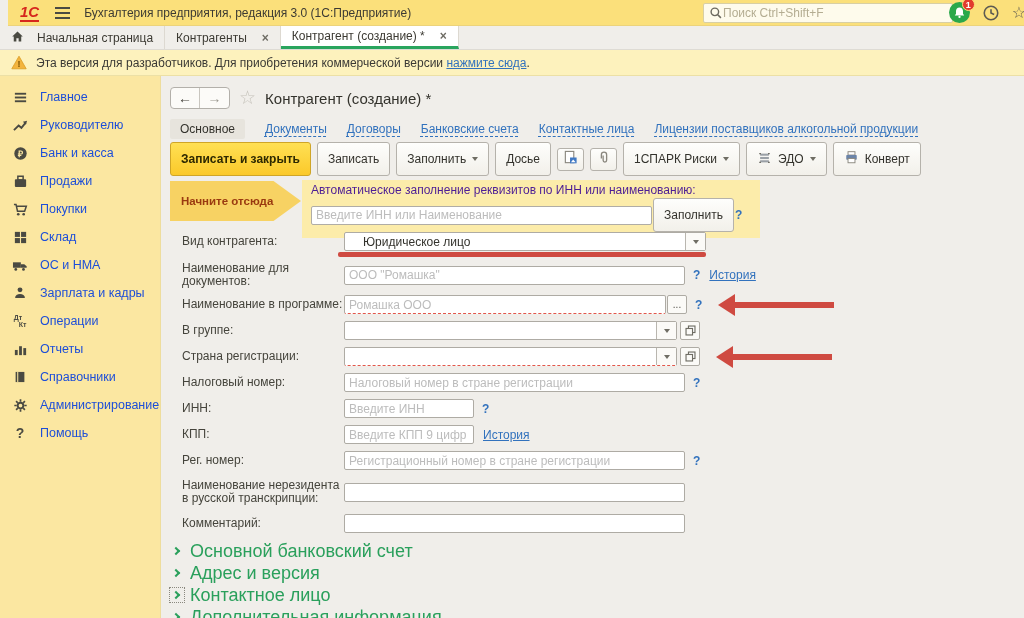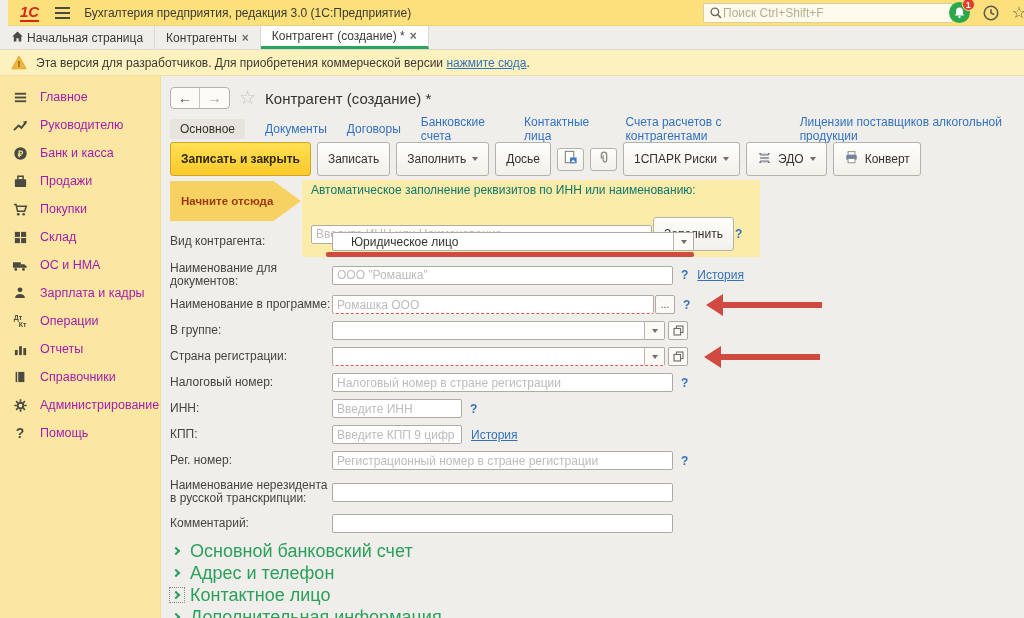--- a/index.html
+++ b/index.html
@@ -22,80 +22,80 @@
   .bell-wrap { position:relative; width:21px; height:21px; background:#2aa84b; border-radius:50%;
                display:flex; align-items:center; justify-content:center; }
   .badge { position:absolute; top:-4px; right:-5px; min-width:13px; height:13px; background:#e23b2e; color:#fff;
            border-radius:7px; font-size:9px; font-weight:bold; display:flex; align-items:center; justify-content:center;
            padding:0 3px; border:1px solid #fbe07b; }
   .top-glyph { font-size:16px; color:#5c5a52; line-height:20px; }
 
   
   #tabbar { position:absolute; top:26px; left:0; width:1024px; height:24px; background:#f0eeea;
             display:flex; align-items:stretch; border-bottom:1px solid #dedbd4; }
-  .wtab { display:flex; align-items:center; gap:3px; padding:0 11px; border-right:1px solid #ddd9d1;
+  .wtab { display:flex; align-items:center; gap:13px; padding:0 11px; border-right:1px solid #ddd9d1;
           color:#3c3a33; position:relative; cursor:default; }
   .wtab.active { background:#ffffff; border-bottom:3px solid #29a55e; }
   .wtab .close { color:#6e6c64; font-size:12px; font-weight:bold; margin-left:2px; }
 
   
   #warnbar { position:absolute; top:50px; left:0; width:1024px; height:26px; background:#fdf2bd;
              border-bottom:1px solid #ece0a6; display:flex; align-items:center; gap:9px; padding-left:11px; }
   #warnbar a { color:#3272bd; }
 
   
   #sidebar { position:absolute; top:76px; left:0; bottom:0; width:161px; background:#fbe7a1;
              border-right:1px solid #eedd9d; padding-top:7px; }
   .side-item { display:flex; align-items:center; height:28px; cursor:default; }
   .side-ico { width:40px; display:flex; align-items:center; justify-content:center; flex:none; }
-  .side-label { color:#a21caf; font-size:12.5px; }
+  .side-label { color:#1d4ed8; font-size:12.5px; }
   .dtkt { font-size:7px; line-height:7px; font-weight:bold; color:#4a4a42; text-align:left; display:inline-block; }
   .dtkt i { display:block; font-style:normal; }
   .dtkt i:last-child { margin-left:5px; }
   .qmark { font-size:14px; font-weight:bold; color:#4a4a42; }
 
   
   #main { position:absolute; top:76px; left:162px; right:0; bottom:0; background:#f0eeea; padding:10px 0 0 8px; }
 
   .title-row { display:flex; align-items:center; gap:9px; height:24px; }
   .navgroup { display:inline-flex; border:1px solid #b3b0aa; border-radius:4px; background:#fcfbf8; overflow:hidden; height:22px; }
   .navgroup button { width:29px; border:none; background:transparent; font-size:14px; line-height:20px; cursor:pointer; }
   .navgroup button:first-child { border-right:1px solid #c9c6bf; color:#45433c; }
   .navgroup button:last-child { color:#9b988f; }
   .fav-star { font-size:19px; color:#c6c3bb; line-height:20px; }
   .page-title { font-size:15px; color:#33322c; font-weight:normal; }
 
   #form-tabs { display:flex; align-items:center; gap:20px; margin-top:8px; height:21px; }
-  .ftab { color:#3272bd; text-decoration-style:dashed; text-underline-offset:3px; cursor:pointer; }
+  .ftab { color:#3272bd; text-decoration:underline; text-decoration-style:dashed; text-underline-offset:3px; cursor:pointer; }
   .ftab.active { background:#e7e4dd; color:#33322c; text-decoration:none; padding:3px 10px; border-radius:2px; }
 
   #toolbar { display:flex; align-items:center; gap:6px; margin-top:8px; height:24px; }
   .tbtn { display:inline-flex; align-items:center; gap:6px; height:23px; padding:16px 10px;
           background:linear-gradient(#fefefc,#f2f0ea); border:1px solid #b5b2ab; border-radius:3px;
           font:inherit; color:#33322c; cursor:pointer; }
   .tbtn.primary { background:linear-gradient(#ffe054,#fbc92a); border-color:#cfa527; font-weight:bold; color:#2e2900; }
   .tbtn.icon-only { width:27px; padding:0; justify-content:center; }
   .caret { width:0; height:0; border-left:3.5px solid transparent; border-right:3.5px solid transparent;
            border-top:4px solid #6f6d64; display:inline-block; }
 
   
   .hint-row { display:flex; align-items:flex-start; margin-top:9px; height:42px; }
   .hint-arrow { width:131px; height:40px; background:#f7d263; margin-top:1px;
                 clip-path:polygon(0 0, 79% 0, 100% 50%, 79% 100%, 0 100%);
                 display:flex; align-items:center; padding-left:11px; color:#9a3a10; font-weight:bold; font-size:11.5px; }
   .hint-box { background:#fcecA4; background:#fcecaa; margin-left:1px; padding:3px 9px 6px 9px; width:458px; }
-  .hint-label { color:#0f766e; margin-bottom:20px; }
+  .hint-label { color:#4c1d95; margin-bottom:1px; }
   .hint-input-row { display:flex; align-items:center; gap:1px; }
   .hint-input-row input { width:341px; height:19px; border:1px solid #b0ada6; border-radius:2px; background:#fff;
                           font:inherit; padding:0 4px; }
   .hint-input-row input::placeholder { color:#bcbcbc; }
   .help { color:#3272bd; font-weight:bold; cursor:pointer; }
 
   
-  #form-rows { margin-top:10px; }
+  #form-rows { margin-top:10px;margin-left:12px; }
   .form-row { display:flex; align-items:center; margin-bottom:7px; position:relative; min-height:19px; }
   .form-row.two-line { align-items:center; min-height:30px; }
   .field-label { width:162px; flex:none; color:#45443c; line-height:13px; }
   .input { height:19px; border:1px solid #aeaba4; background:#fff; font:inherit; padding:0 4px; color:#333; border-radius:2px; }
   .input::placeholder { color:#bcbcbc; }
   .w-wide { width:341px; }
   .w-wide-e { width:322px; }
   .w-narrow { width:130px; }
   .combo { display:flex; align-items:stretch; height:19px; border:1px solid #aeaba4; background:#fff; border-radius:2px; }
   .combo-value { flex:1; padding:2px 18px; color:#33322c; overflow:hidden; white-space:nowrap; }
@@ -318,21 +318,20 @@
       <span class="fav-star">☆</span>
       <h1 class="page-title">Контрагент (создание) *</h1>
     </div>
 
     <div id="form-tabs">
         <span class="ftab active">Основное</span>
         <span class="ftab">Документы</span>
         <span class="ftab">Договоры</span>
         <span class="ftab">Банковские счета</span>
         <span class="ftab">Контактные лица</span>
-        <span class="ftab">Счета расчетов с контрагентами</span>
         <span class="ftab">Лицензии поставщиков алкогольной продукции</span>
       </div>
 
     <div id="toolbar">
         <button class="tbtn primary">
           <span>Записать и закрыть</span>
         </button>
         <button class="tbtn">
           <span>Записать</span>
         </button>
@@ -480,21 +479,21 @@
         <div class="section-row">
           <span class="chev-box">
             <span class="chev"></span>
           </span>
           <span class="section-label">Основной банковский счет</span>
         </div>
         <div class="section-row">
           <span class="chev-box">
             <span class="chev"></span>
           </span>
-          <span class="section-label">Адрес и телефон</span>
+          <span class="section-label">Адрес и версия</span>
         </div>
         <div class="section-row">
           <span class="chev-box focused">
             <span class="chev"></span>
           </span>
           <span class="section-label">Контактное лицо</span>
         </div>
         <div class="section-row">
           <span class="chev-box">
             <span class="chev"></span>

